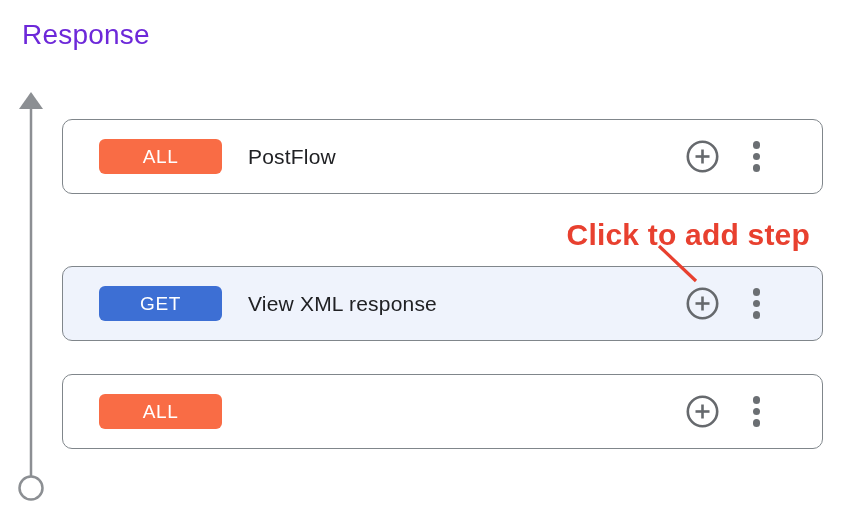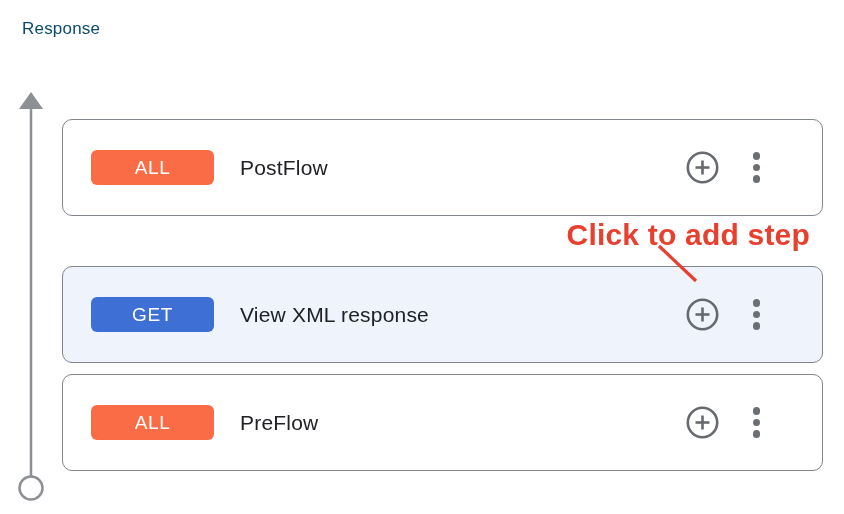--- a/index.html
+++ b/index.html
@@ -6,39 +6,39 @@
   html, body {
     width: 844px; height: 514px;
     background: #ffffff;
     font-family: "Liberation Sans", "DejaVu Sans", sans-serif;
     overflow: hidden;
   }
   .stage { position: relative; width: 844px; height: 514px; }
 
   .page-title {
     position: absolute; left: 22px; top: 19px;
-    font-size: 17px; font-weight: 400; color: #0c4a6e;
+    font-size: 28px; font-weight: 400; color: #6d28d9;
     letter-spacing: 0.2px;
     text-align: center;
   }
 
   
   .connector-svg {
     position: absolute; left: 13px; top: 88px;
     width: 36px; height: 416px;
   }
 
   
   .card {
-    position: absolute; left: 62px; width: 761px; height: 97px;
+    position: absolute; left: 62px; width: 761px; height: 75px;
     background: #ffffff;
     border: 1.5px solid #80868b;
     border-radius: 10px;
     display: flex; align-items: center;
-    padding: 0 58px 0 28px;
+    padding: 0 58px 0 36px;
     cursor: pointer;
   }
   .card.selected { background: #eff3fc; }
   .card-postflow { top: 119px; }
   .card-viewxml  { top: 246px; margin-top: 20px; }
   .card-preflow  { top: 374px; }
 
   .badge {
     min-width: 123px; height: 35px;
     border-radius: 6px;
@@ -131,21 +131,20 @@
       <button class="kebab-btn" aria-label="More options">
         <span class="dot"></span>
         <span class="dot"></span>
         <span class="dot"></span>
       </button>
     </div>
   </div>
 
   <div class="card card-preflow">
     <div class="badge" style="background-color: rgb(249, 108, 69);">ALL</div>
-    <div class="card-label">PreFlow</div>
     <div class="icon-group">
       <button class="plus-btn" aria-label="Add step">
         <svg viewBox="0 0 33 33" width="33" height="33">
           <circle cx="16.5" cy="16.5" r="14.7" fill="none" stroke="#66696d" stroke-width="2.6"></circle>
           <line x1="16.5" y1="9.5" x2="16.5" y2="23.5" stroke="#66696d" stroke-width="2.6"></line>
           <line x1="9.5" y1="16.5" x2="23.5" y2="16.5" stroke="#66696d" stroke-width="2.6"></line>
         </svg>
       </button>
       <button class="kebab-btn" aria-label="More options">
         <span class="dot"></span>

